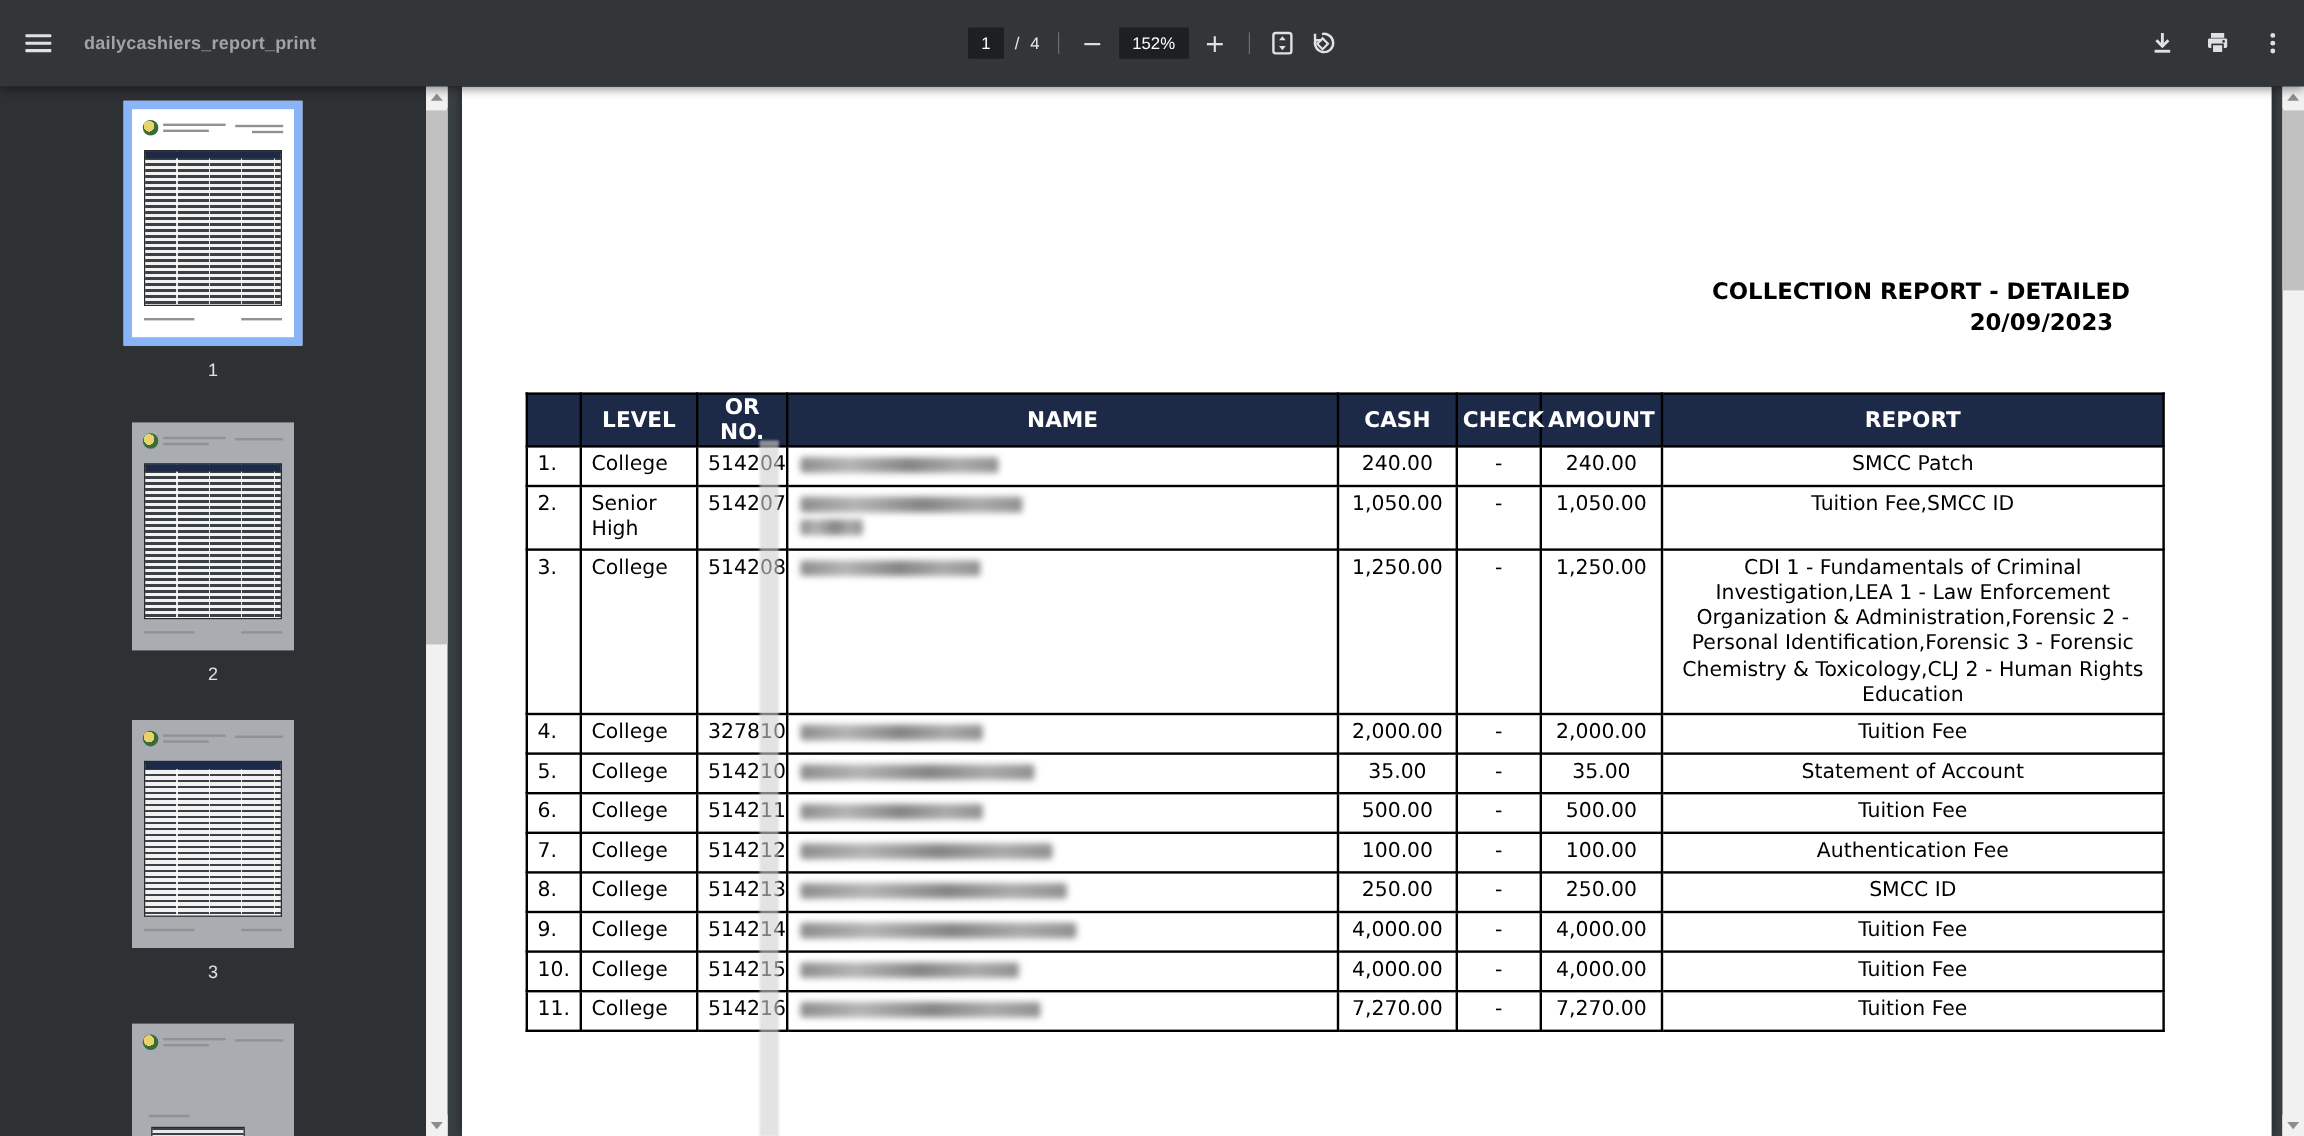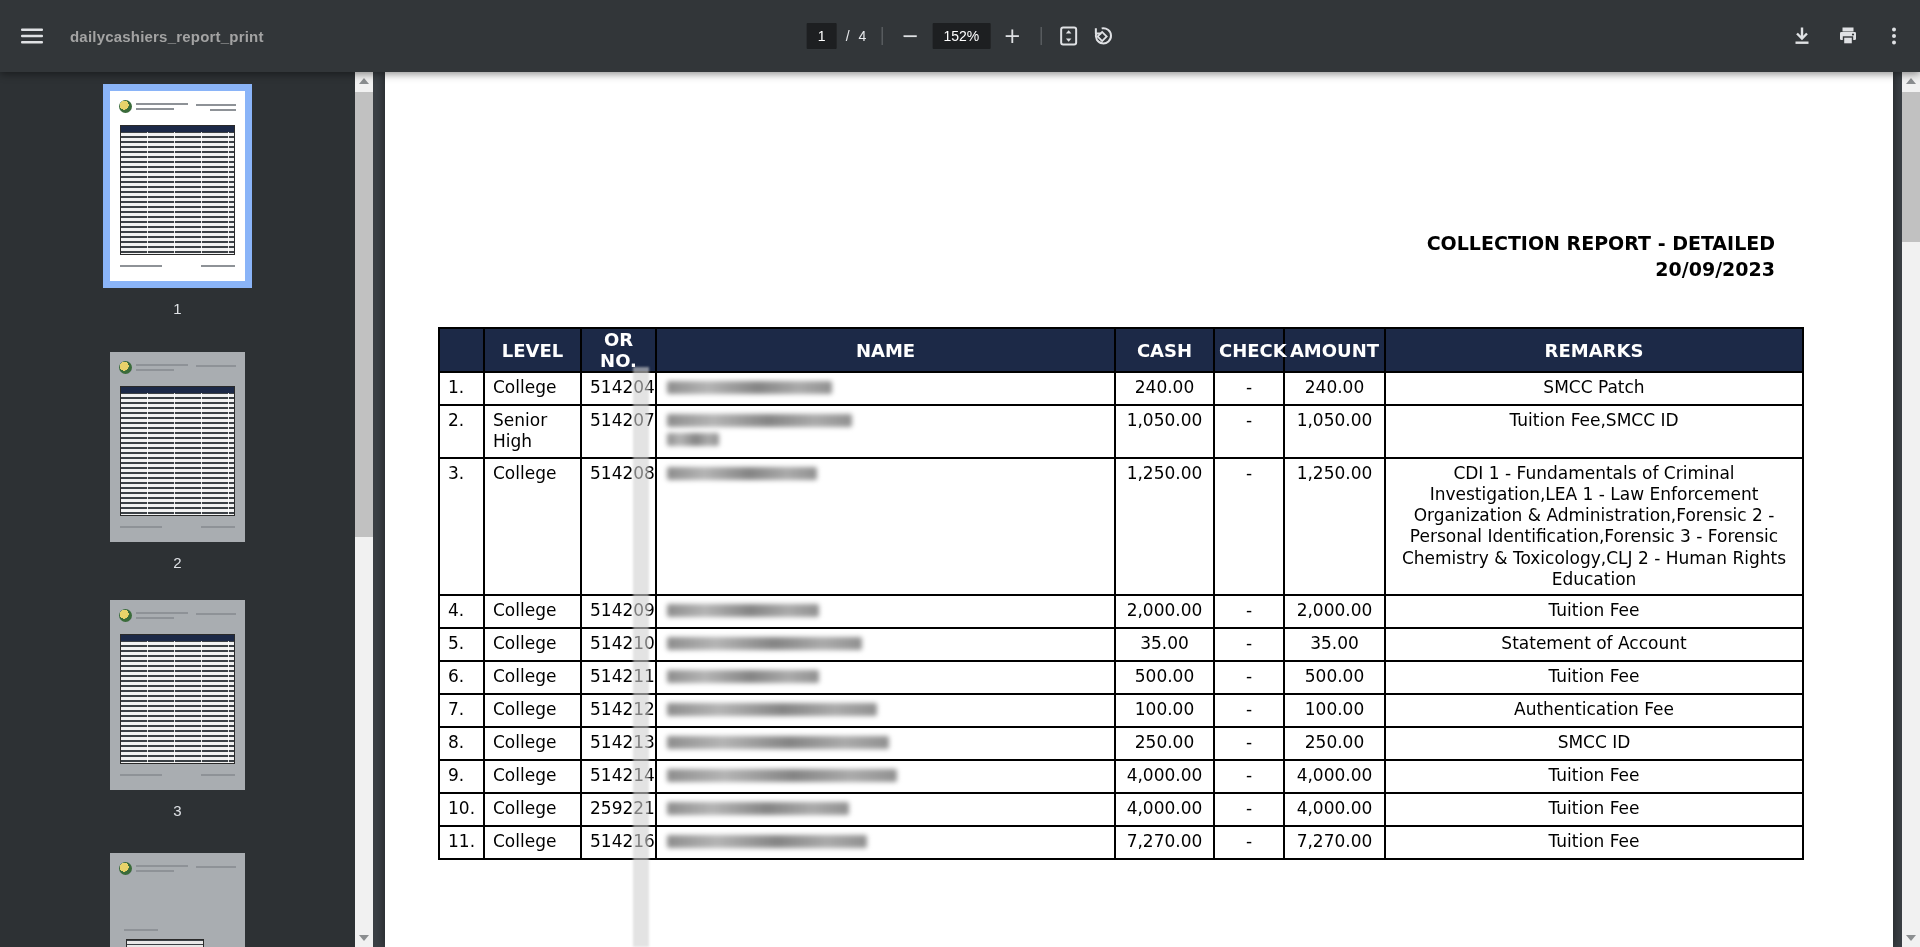--- a/index.html
+++ b/index.html
@@ -62,21 +62,21 @@
               border-top:6px solid #8b8e90; }
   .sb-thumb { position:absolute; left:0; width:18px; background:#c1c1c1; cursor:pointer; }
 
   
   .content { position:absolute; left:373px; top:72px; width:1529px; height:875px;
              background:#3b4045; overflow:hidden; }
   .pdf-page { position:absolute; left:12px; top:0; width:1508px; height:875px; background:#ffffff;
               box-shadow:0 0 10px rgba(0,0,0,0.5); overflow:hidden;
               font-family:"DejaVu Sans", sans-serif; color:#000; }
   .report-title { position:absolute; top:160px; right:118px; font-size:19px; font-weight:bold; text-align:right; }
-  .report-date  { position:absolute; top:186px; right:118px; font-size:19px; font-weight:bold; text-align:left; }
+  .report-date  { position:absolute; top:186px; right:132px; font-size:19px; font-weight:bold; text-align:left; }
 
   table.report { position:absolute; left:53px; top:255px; width:1364px; border-collapse:collapse;
                  table-layout:fixed; font-size:17px; }
   table.report th { background:#1c2947; color:#fff; font-weight:bold; font-size:18px;
                     height:40px; text-align:center; border:2px solid #000; padding:0 4px; }
   table.report td { border:2px solid #000; padding:4px 8px; vertical-align:top; line-height:1.25; background:#fff; }
   col.w-num{width:45px;} col.w-level{width:97px;} col.w-orno{width:75px;} col.w-name{width:459px;}
   col.w-cash{width:99px;} col.w-check{width:70px;} col.w-amount{width:101px;} col.w-remarks{width:418px;}
   td.c-num, td.c-level, td.c-orno { text-align:left; }
   td.c-cash, td.c-check, td.c-amount { text-align:center; }
@@ -247,21 +247,21 @@
         </colgroup>
         <thead>
           <tr>
             <th></th>
             <th>LEVEL</th>
             <th>OR NO.</th>
             <th>NAME</th>
             <th>CASH</th>
             <th>CHECK</th>
             <th>AMOUNT</th>
-            <th>REMARKS</th>
+            <th>REPORT</th>
           </tr>
         </thead>
         <tbody>
             <tr>
               <td class="c-num">1.</td>
               <td class="c-level">College</td>
               <td class="c-orno">514204</td>
               <td class="c-name">
                 <div class="blur-bar" style="width: 165px;"></div>
               </td>
@@ -291,21 +291,21 @@
                 <div class="blur-bar" style="width: 150px;"></div>
               </td>
               <td class="c-cash">1,250.00</td>
               <td class="c-check">-</td>
               <td class="c-amount">1,250.00</td>
               <td class="c-remarks">CDI 1 - Fundamentals of Criminal Investigation,LEA 1 - Law Enforcement Organization &amp; Administration,Forensic 2 - Personal Identification,Forensic 3 - Forensic Chemistry &amp; Toxicology,CLJ 2 - Human Rights Education</td>
             </tr>
             <tr>
               <td class="c-num">4.</td>
               <td class="c-level">College</td>
-              <td class="c-orno">514209</td>
+              <td class="c-orno">327810</td>
               <td class="c-name">
                 <div class="blur-bar" style="width: 152px;"></div>
               </td>
               <td class="c-cash">2,000.00</td>
               <td class="c-check">-</td>
               <td class="c-amount">2,000.00</td>
               <td class="c-remarks">Tuition Fee</td>
             </tr>
             <tr>
               <td class="c-num">5.</td>
@@ -363,21 +363,21 @@
                 <div class="blur-bar" style="width: 230px;"></div>
               </td>
               <td class="c-cash">4,000.00</td>
               <td class="c-check">-</td>
               <td class="c-amount">4,000.00</td>
               <td class="c-remarks">Tuition Fee</td>
             </tr>
             <tr>
               <td class="c-num">10.</td>
               <td class="c-level">College</td>
-              <td class="c-orno">259221</td>
+              <td class="c-orno">514215</td>
               <td class="c-name">
                 <div class="blur-bar" style="width: 182px;"></div>
               </td>
               <td class="c-cash">4,000.00</td>
               <td class="c-check">-</td>
               <td class="c-amount">4,000.00</td>
               <td class="c-remarks">Tuition Fee</td>
             </tr>
             <tr>
               <td class="c-num">11.</td>

